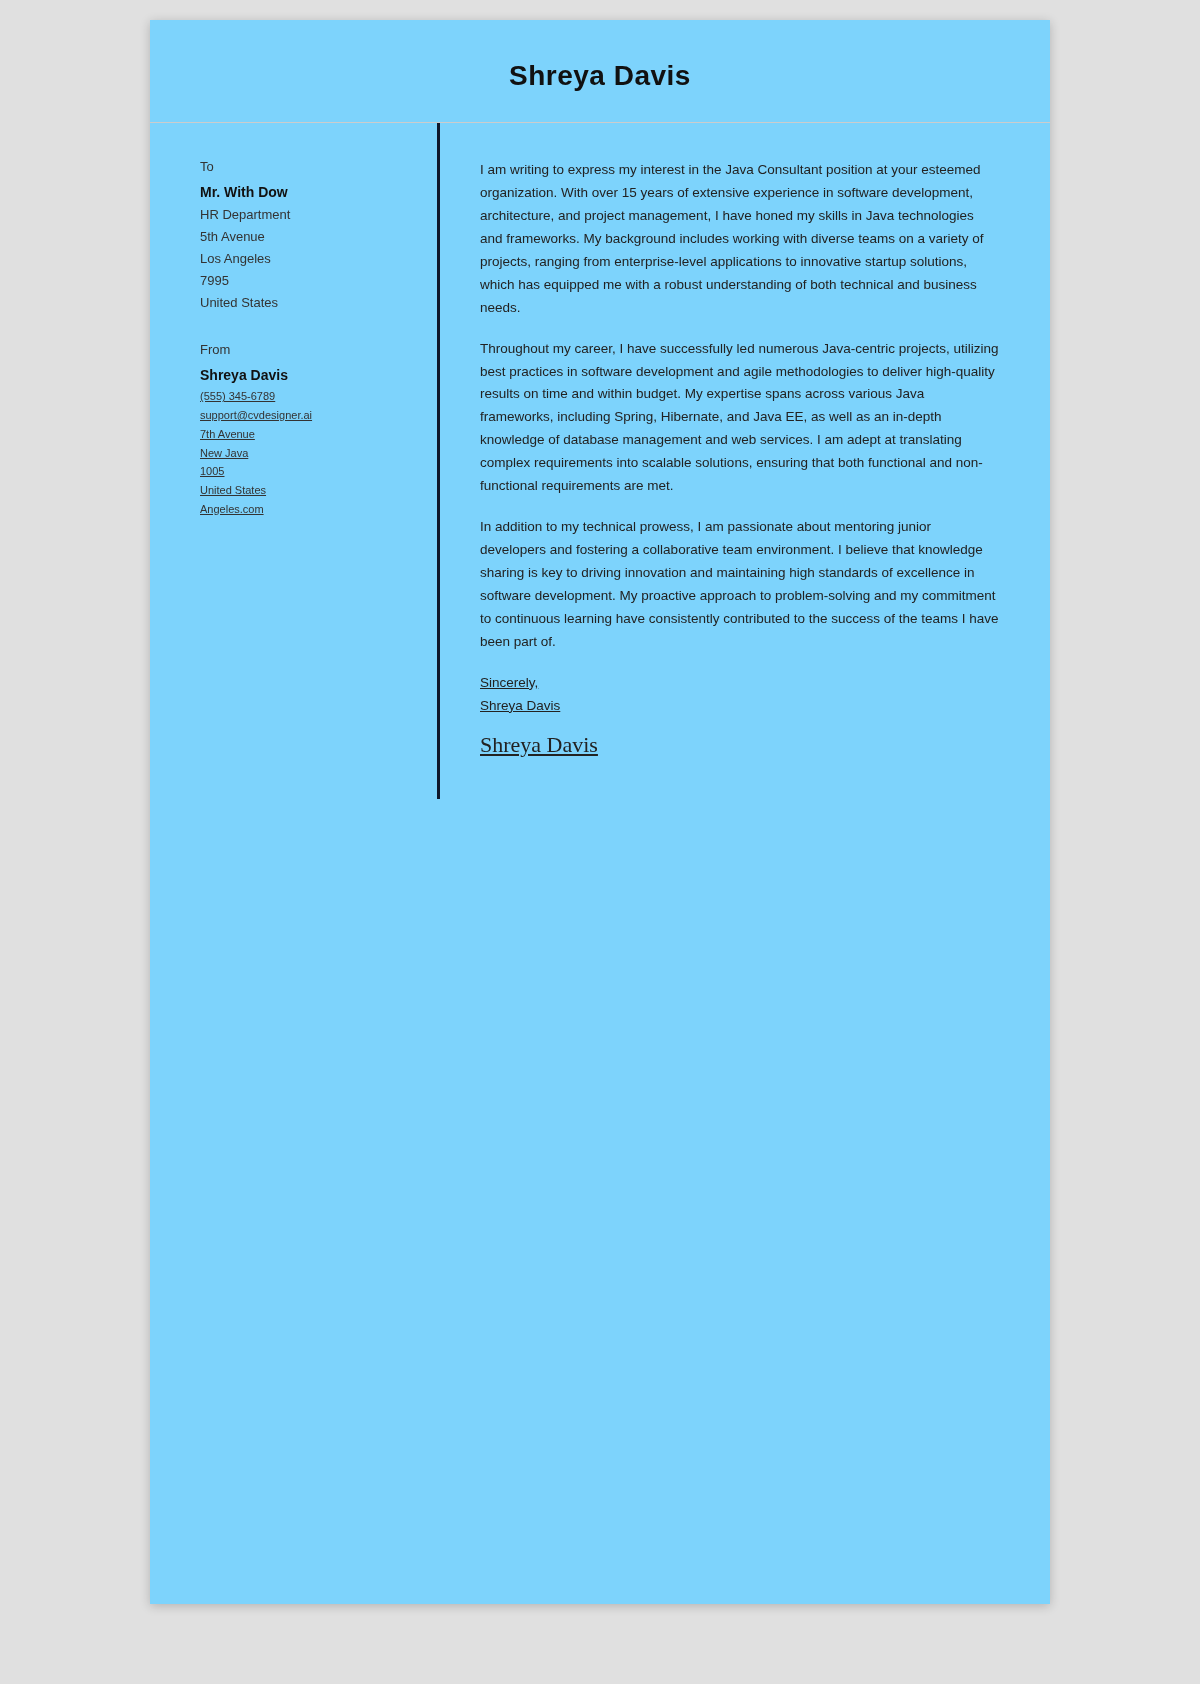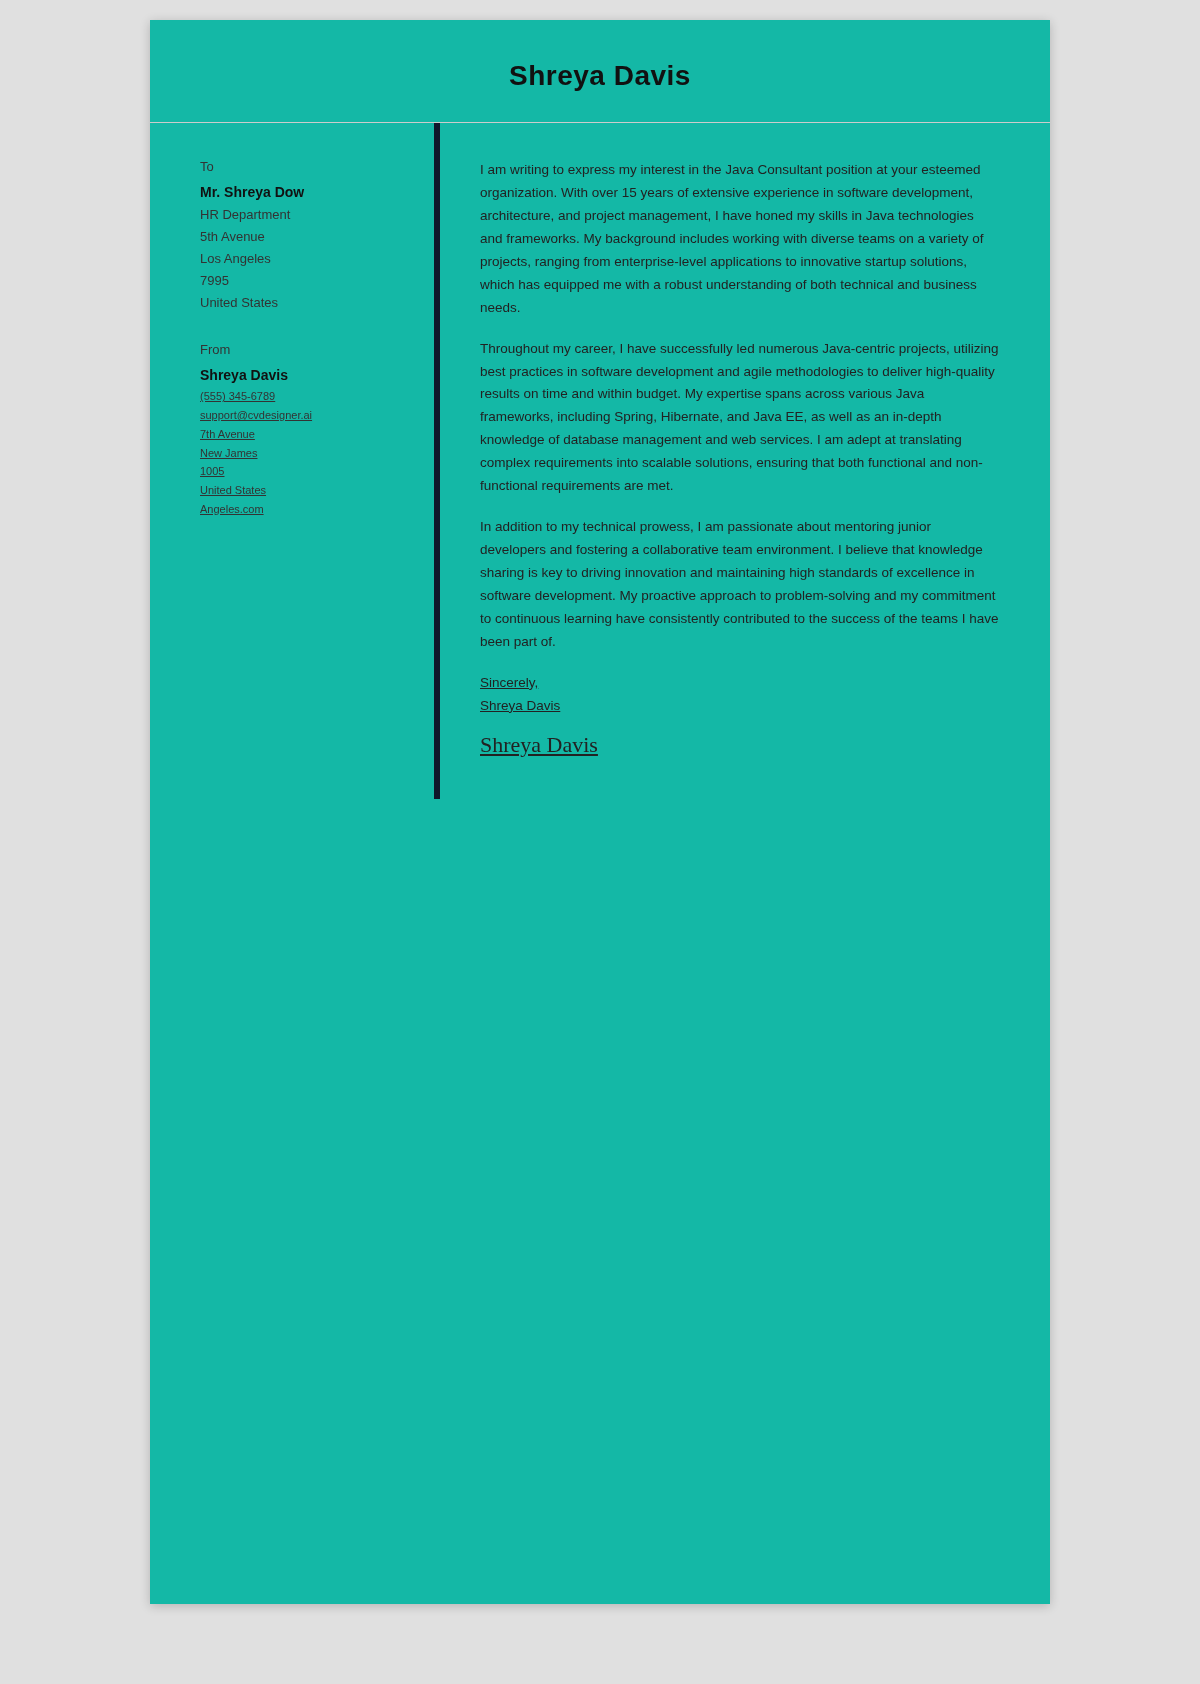--- a/index.html
+++ b/index.html
@@ -12,21 +12,21 @@
       background: #e0e0e0;
       font-family: 'Arial', sans-serif;
       display: flex;
       justify-content: center;
       padding: 20px 0;
     }
 
     .page {
       width: 900px;
       min-height: 1584px;
-      background: #14b8a6;
+      background: #7dd3fc;
       box-shadow: 0 2px 10px rgba(0,0,0,0.2);
       padding: 0;
     }
 
     .header {
       text-align: center;
       padding: 40px 60px 30px 60px;
       border-bottom: 1px solid #cccccc;
     }
 
@@ -39,21 +39,21 @@
 
     .body-section {
       display: flex;
       padding: 0;
     }
 
     .left-column {
       width: 290px;
       min-width: 290px;
       padding: 36px 30px 36px 50px;
-      border-right: 6px solid #0f172a;
+      border-right: 3px solid #0f172a;
     }
 
     .right-column {
       flex: 1;
       padding: 36px 50px 36px 40px;
     }
 
     .section-label {
       font-size: 13px;
       font-weight: normal;
@@ -161,37 +161,37 @@
     <h1>Shreya Davis</h1>
   </div>
 
   <div class="body-section">
 
     <div class="left-column">
 
       <div class="section-label">To</div>
 
       <div>
-        <div class="recipient-name">Mr. Shreya Dow</div>
+        <div class="recipient-name">Mr. With Dow</div>
         <div class="address-line">HR Department</div>
         <div class="address-line">5th Avenue</div>
         <div class="address-line">Los Angeles</div>
         <div class="address-line">7995</div>
         <div class="address-line">United States</div>
       </div>
 
       <div class="from-section">
         <div class="from-label">From</div>
 
         <div>
           <div class="sender-name">Shreya Davis</div>
           <div class="sender-detail">(555) 345-6789</div>
           <div class="sender-detail">support@cvdesigner.ai</div>
           <div class="sender-detail">7th Avenue</div>
-          <div class="sender-detail">New James</div>
+          <div class="sender-detail">New Java</div>
           <div class="sender-detail">1005</div>
           <div class="sender-detail">United States</div>
           <div class="sender-detail">Angeles.com</div>
         </div>
       </div>
 
     </div>
 
     <div class="right-column">
 

